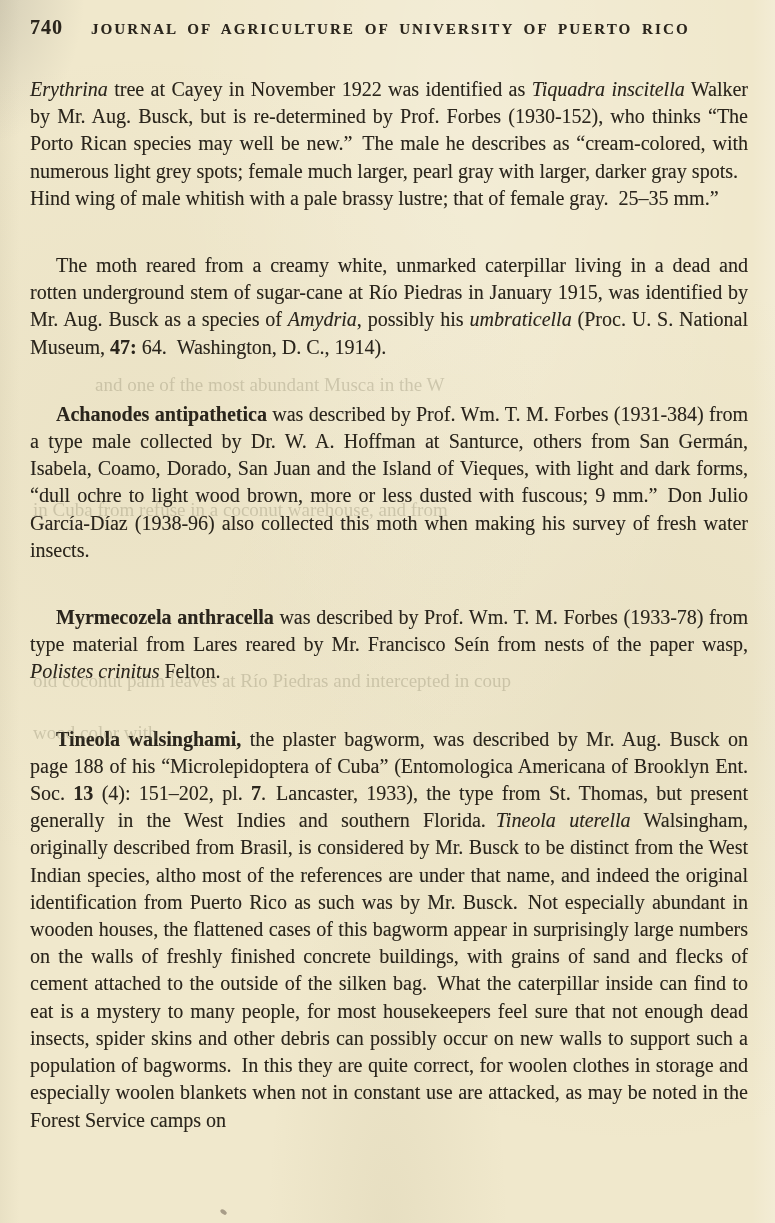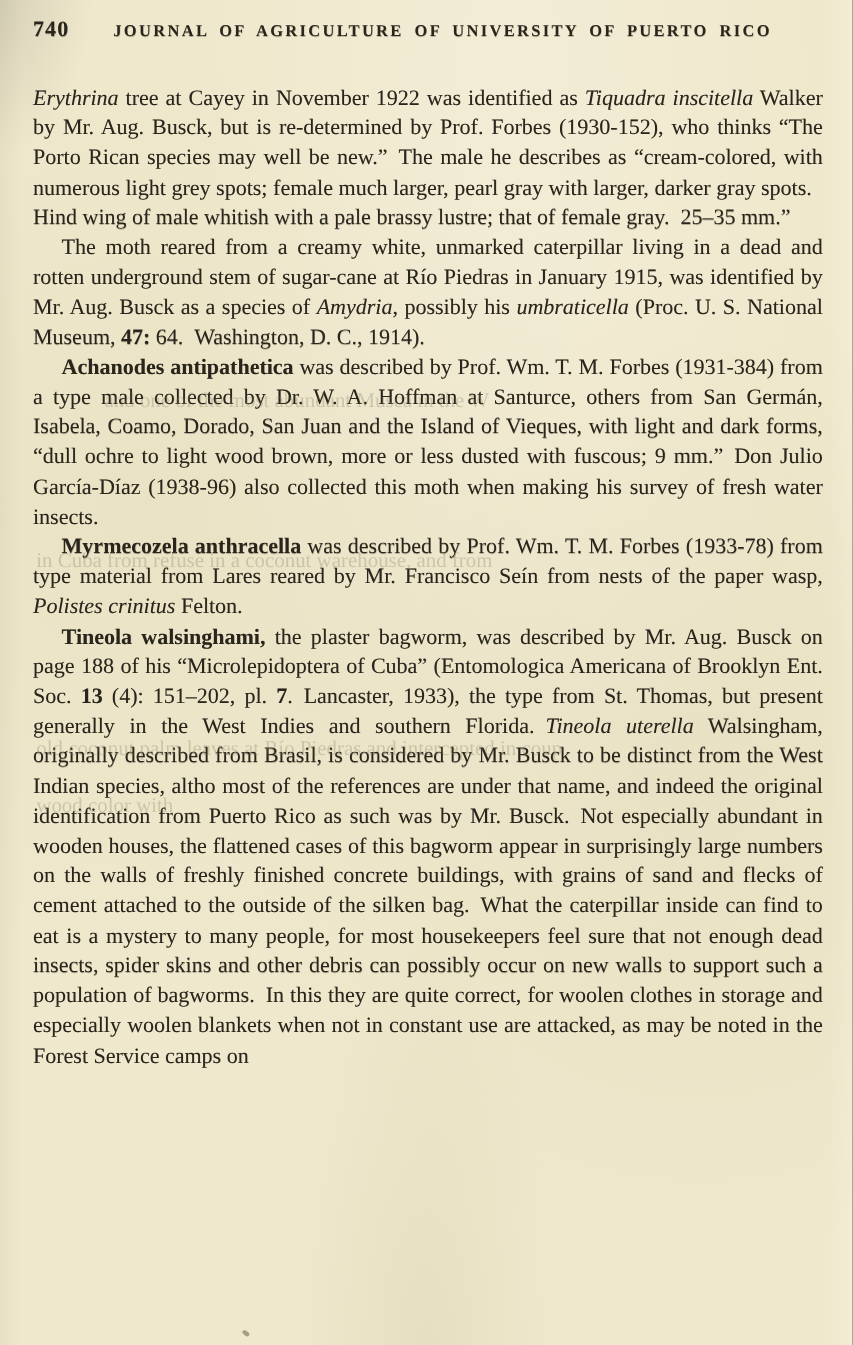--- a/index.html
+++ b/index.html
@@ -22,39 +22,39 @@
   }
   .page::after{ 
     content:"";
     position:absolute;left:220px;top:1210px;width:7px;height:4px;
     background:rgba(110,95,80,0.55);
     border-radius:60% 40% 50% 50%;
     transform:rotate(38deg);
   }
   .running-header{
     position:absolute;top:16px;left:30px;right:33px;
-    display:flex;align-items:baseline;gap:40px;
+    display:flex;align-items:baseline;gap:28px;
     white-space:nowrap;
   }
   .page-number{
     font-size:20px;font-weight:700;letter-spacing:1px;
     text-shadow:0.3px 0.3px 0 rgba(42,37,28,0.35);
   }
   .journal-title{
     font-size:15px;font-weight:700;letter-spacing:2.1px;word-spacing:4px;
     text-shadow:0.3px 0.3px 0 rgba(42,37,28,0.3);
   }
   .body-text{
     position:absolute;top:76px;left:30px;width:718px;
     font-size:20px;line-height:27.2px;
     text-align:justify;
     text-shadow:0.25px 0.25px 0 rgba(42,37,28,0.30);
   }
   .para{margin:0;padding:0;}
-  .para.indent{text-indent:26px;}
+  .para.indent{text-indent:26px;margin-top:40px;}
   .it{font-style:italic;}
   .bd{font-weight:700;}
   .rm{font-style:normal;font-weight:400;}
   .bleed{
     position:absolute;
     font-size:19px;line-height:26px;
     color:rgba(125,120,92,0.55);
     opacity:0.55;
     filter:blur(0.7px);
     white-space:nowrap;
@@ -75,19 +75,19 @@
 
   <div class="body-text">
       <p class="para"><span class="it">Erythrina</span><span class="rm"> tree at Cayey in November 1922 was identified as </span><span class="it">Tiquadra inscitella</span><span class="rm"> Walker by Mr. Aug. Busck, but is re-determined by Prof. Forbes (1930-152), who thinks “The Porto Rican species may well be new.” The male he describes as “cream-colored, with numerous light grey spots; female much larger, pearl gray with larger, darker gray spots. Hind wing of male whitish with a pale brassy lustre; that of female gray. 25–35 mm.”</span></p>
       <p class="para indent"><span class="rm">The moth reared from a creamy white, unmarked caterpillar living in a dead and rotten underground stem of sugar-cane at Río Piedras in January 1915, was identified by Mr. Aug. Busck as a species of </span><span class="it">Amydria</span><span class="rm">, possibly his </span><span class="it">umbraticella</span><span class="rm"> (Proc. U. S. National Museum, </span><span class="bd">47:</span><span class="rm"> 64. Washington, D. C., 1914).</span></p>
       <p class="para indent"><span class="bd">Achanodes antipathetica</span><span class="rm"> was described by Prof. Wm. T. M. Forbes (1931-384) from a type male collected by Dr. W. A. Hoffman at Santurce, others from San Germán, Isabela, Coamo, Dorado, San Juan and the Island of Vieques, with light and dark forms, “dull ochre to light wood brown, more or less dusted with fuscous; 9 mm.” Don Julio García-Díaz (1938-96) also collected this moth when making his survey of fresh water insects.</span></p>
       <p class="para indent"><span class="bd">Myrmecozela anthracella</span><span class="rm"> was described by Prof. Wm. T. M. Forbes (1933-78) from type material from Lares reared by Mr. Francisco Seín from nests of the paper wasp, </span><span class="it">Polistes crinitus</span><span class="rm"> Felton.</span></p>
       <p class="para indent"><span class="bd">Tineola walsinghami,</span><span class="rm"> the plaster bagworm, was described by Mr. Aug. Busck on page 188 of his “Microlepidoptera of Cuba” (Entomologica Americana of Brooklyn Ent. Soc. </span><span class="bd">13</span><span class="rm"> (4): 151–202, pl. </span><span class="bd">7</span><span class="rm">. Lancaster, 1933), the type from St. Thomas, but present generally in the West Indies and southern Florida. </span><span class="it">Tineola uterella</span><span class="rm"> Walsingham, originally described from Brasil, is considered by Mr. Busck to be distinct from the West Indian species, altho most of the references are under that name, and indeed the original identification from Puerto Rico as such was by Mr. Busck. Not especially abundant in wooden houses, the flattened cases of this bagworm appear in surprisingly large numbers on the walls of freshly finished concrete buildings, with grains of sand and flecks of cement attached to the outside of the silken bag. What the caterpillar inside can find to eat is a mystery to many people, for most housekeepers feel sure that not enough dead insects, spider skins and other debris can possibly occur on new walls to support such a population of bagworms. In this they are quite correct, for woolen clothes in storage and especially woolen blankets when not in constant use are attacked, as may be noted in the Forest Service camps on</span></p>
     </div>
 
   <div id="bleed-layer">
-      <div class="bleed" style="top: 352px; left: 95px; width: 650px;">and one of the most abundant Musca in the W</div>
+      <div class="bleed" style="top: 372px; left: 95px; width: 650px;">and one of the most abundant Musca in the W</div>
       <div class="bleed" style="top: 462px; left: 33px; width: 715px; margin-top: 35px;">in Cuba from refuse in a coconut warehouse, and from</div>
       <div class="bleed" style="top: 668px; left: 33px; width: 715px;">old coconut palm leaves at Río Piedras and intercepted in coup</div>
       <div class="bleed" style="top: 720px; left: 33px; width: 400px;">wood color with</div>
     </div>
 
 </div>
 
 </body></html>

